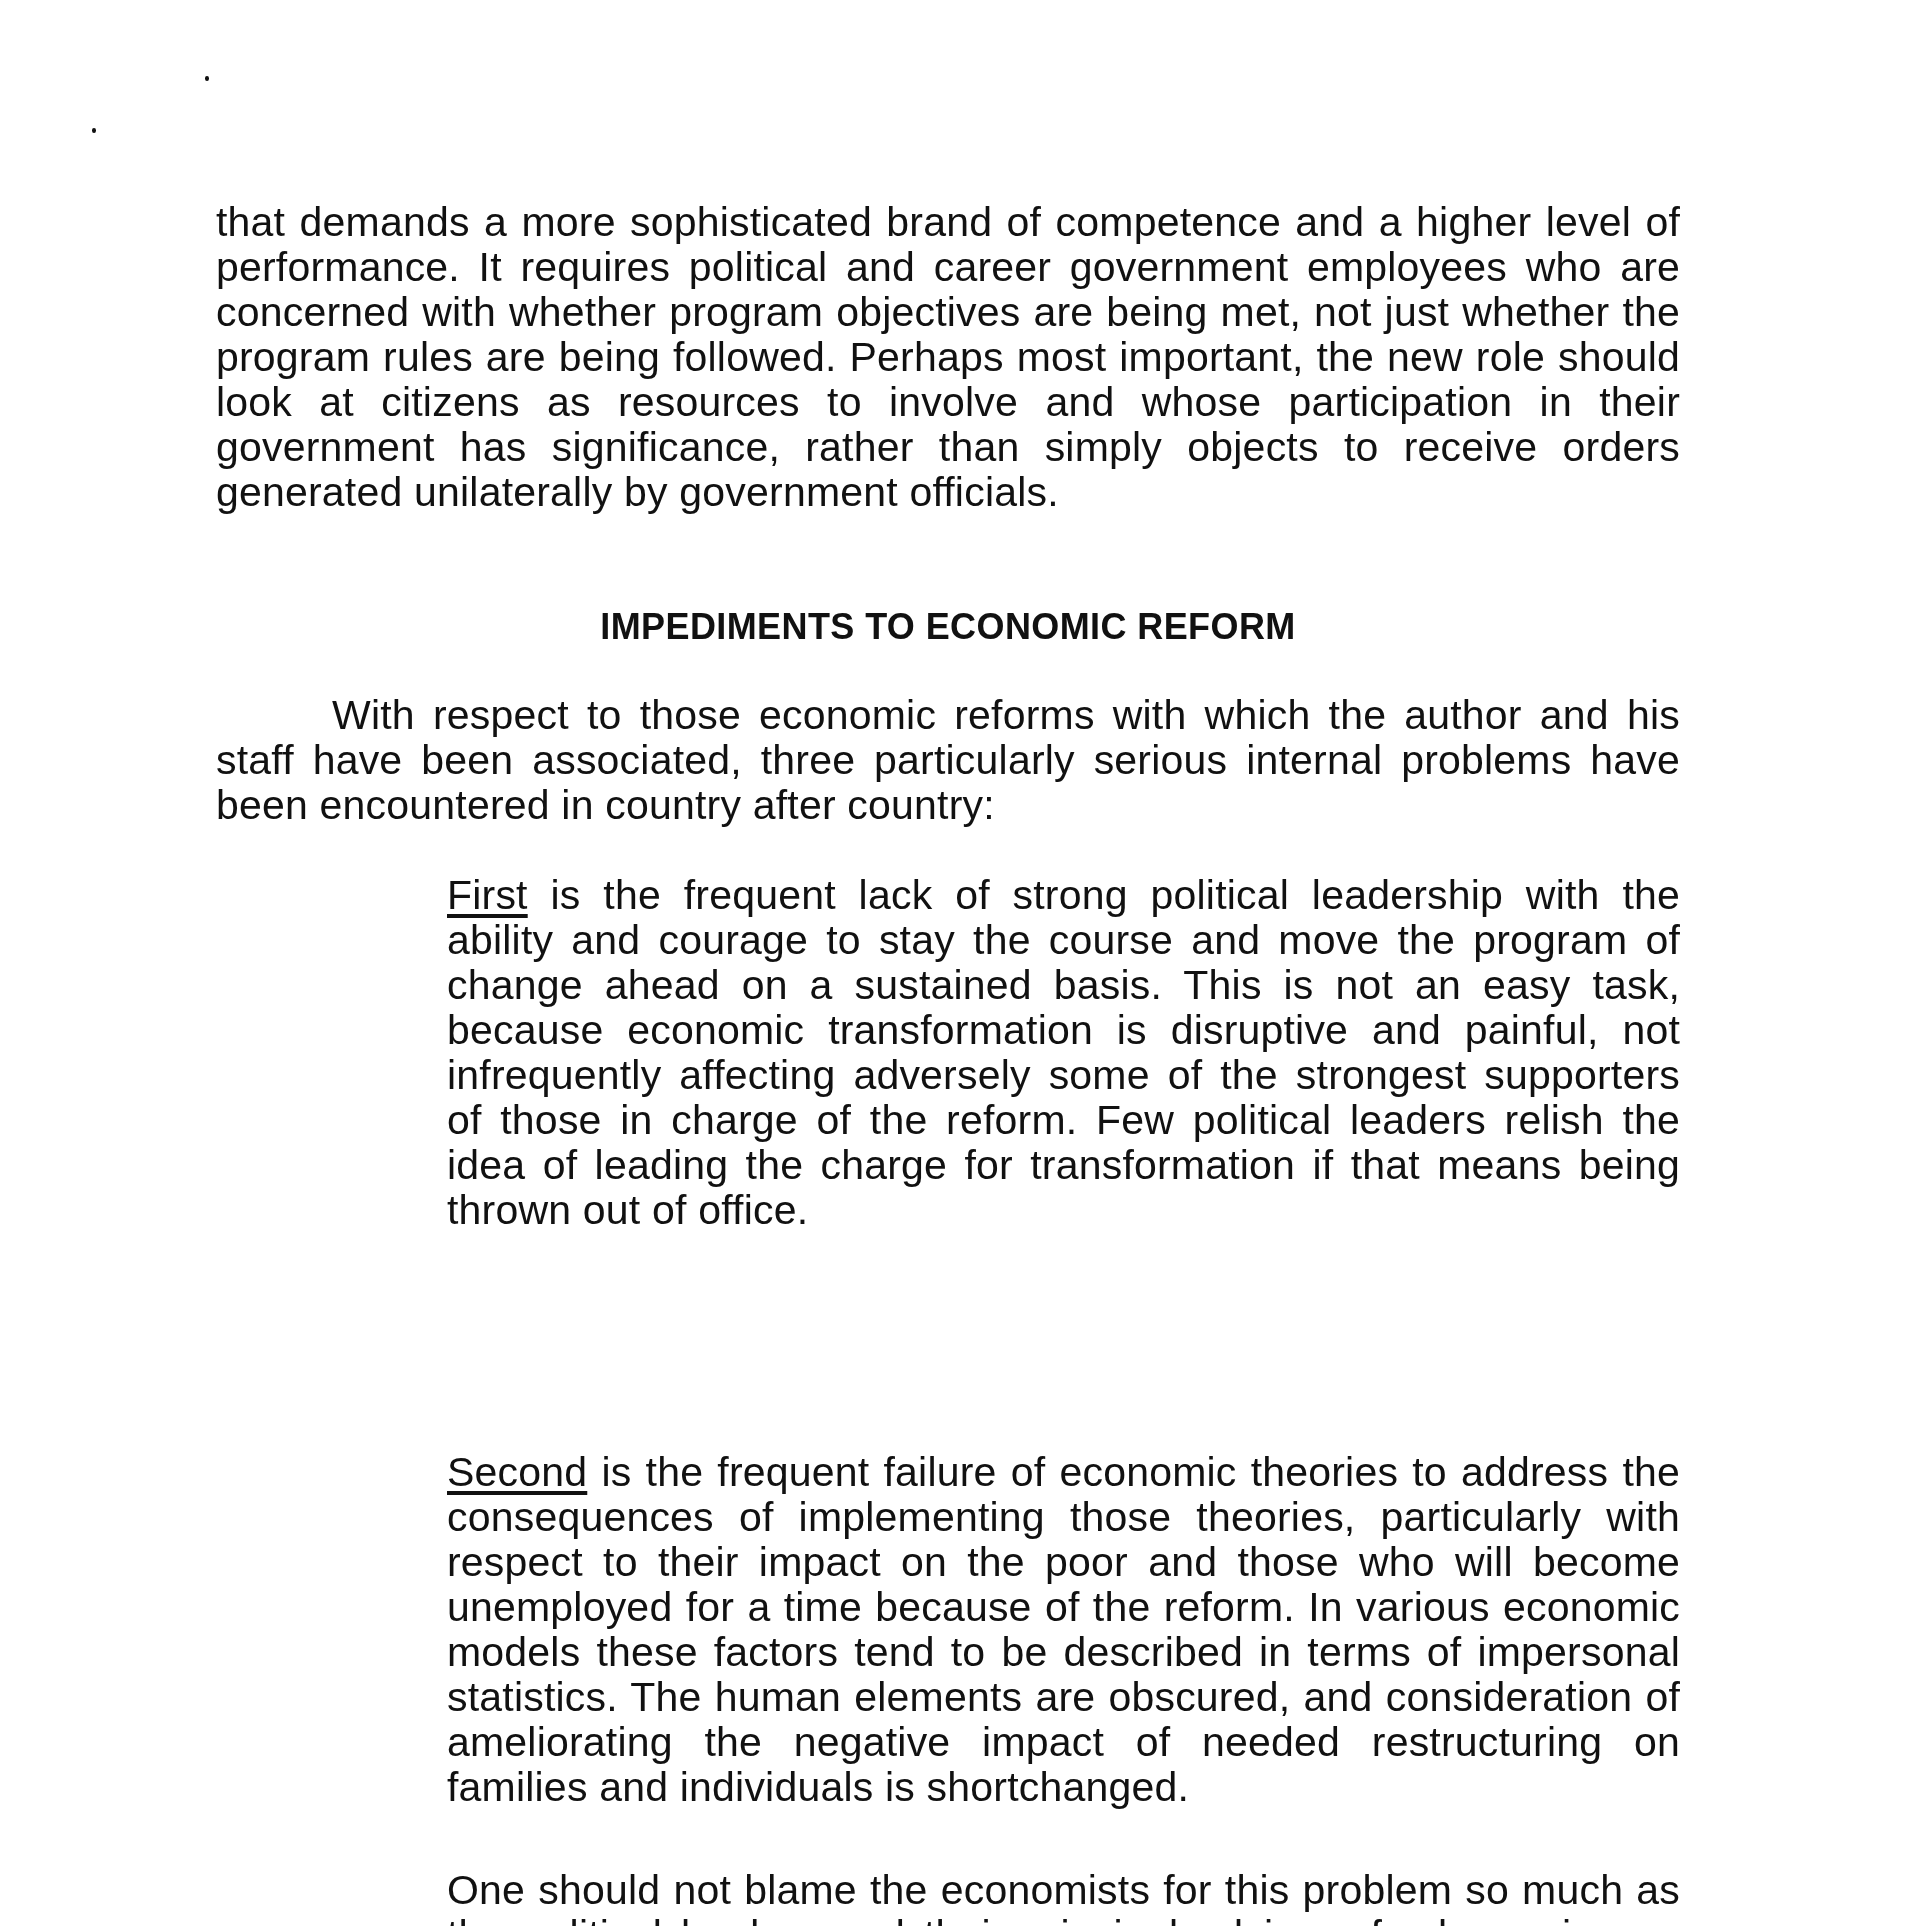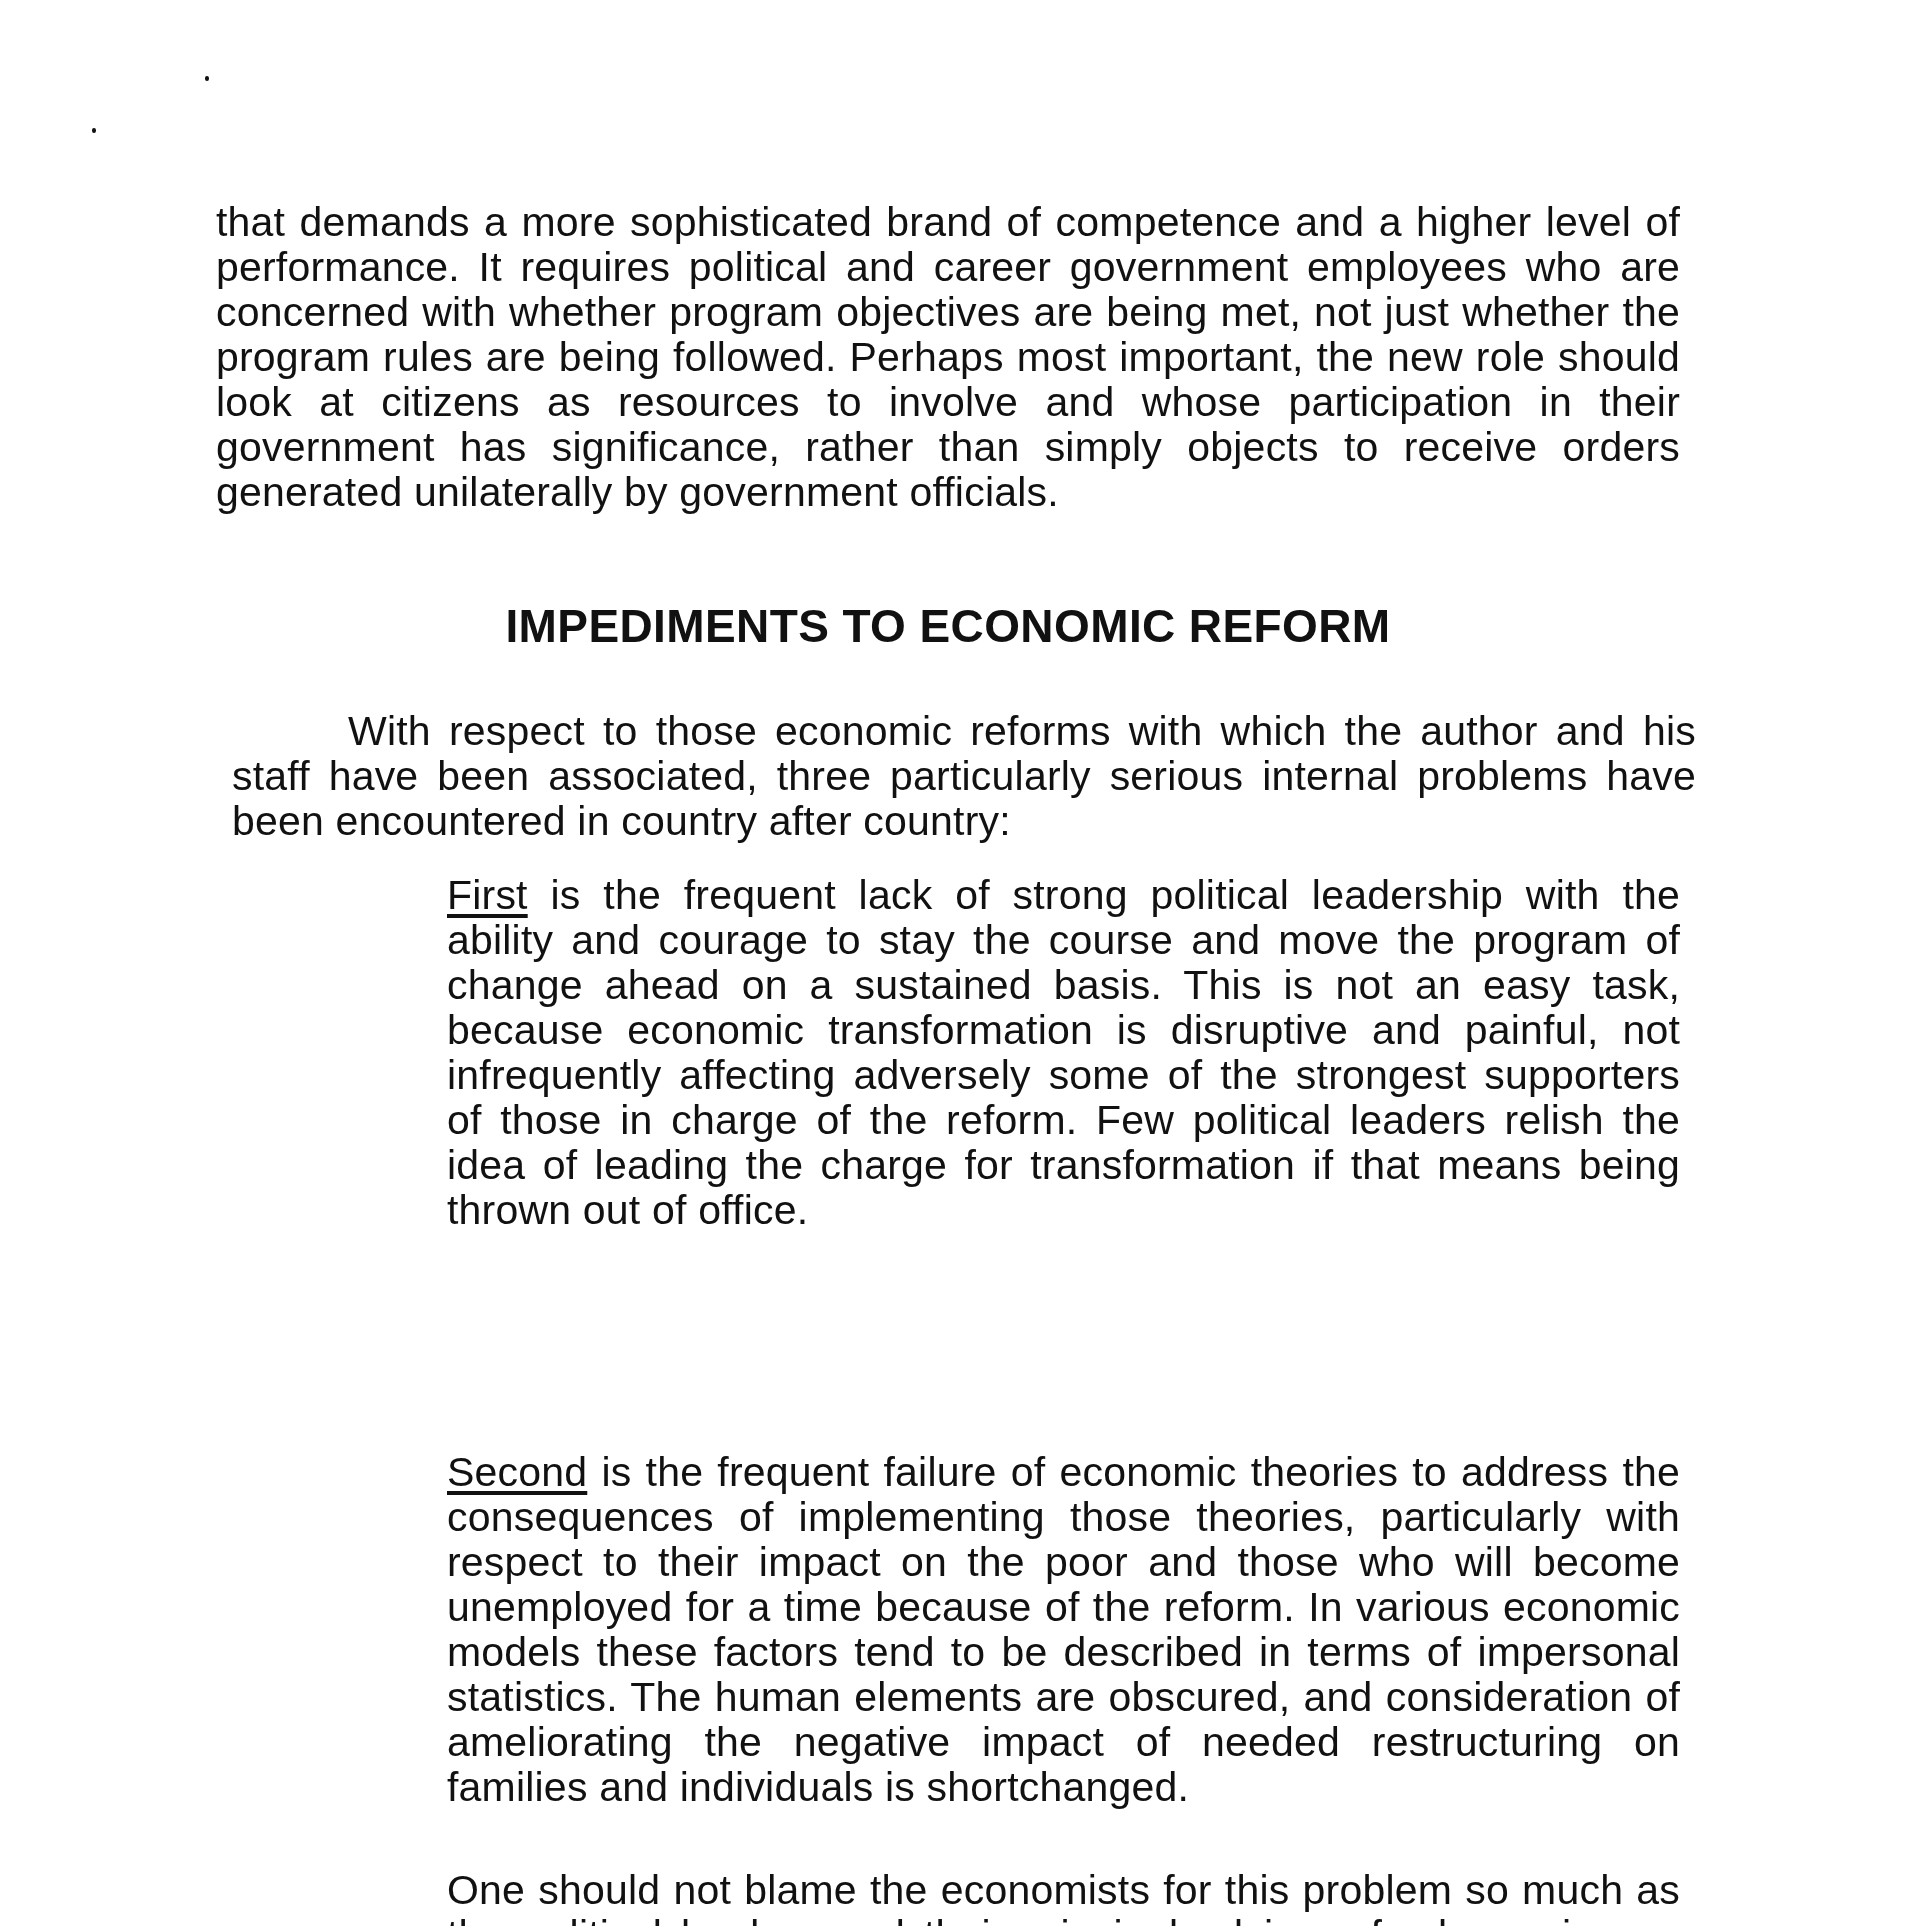--- a/index.html
+++ b/index.html
@@ -45,21 +45,21 @@
     }
     .para-first-line {
       text-indent: 116px;
     }
     .heading {
       position: absolute;
       left: 216px;
       width: 1464px;
       text-align: center;
       font-weight: bold;
-      font-size: 46px;
+      font-size: 36px;
       line-height: 45px;
       letter-spacing: 0.4px;
     }
     .lead-word {
       text-decoration: underline;
       text-decoration-thickness: 3.5px;
       text-underline-offset: 5.4px;
       font-weight: normal;
     }
   </style>
@@ -68,21 +68,21 @@
 
 <div class="page">
 
   <div class="speck" style="left:92px; top:128px; width:3.9px; height:4.6px;"></div>
   <div class="speck" style="left:205px; top:76px; width:3.9px; height:4.6px;"></div>
 
   <p class="body-text para-full" style="top:200px; margin:0;">that demands a more sophisticated brand of competence and a higher level of performance. It requires political and career government employees who are concerned with whether program objectives are being met, not just whether the program rules are being followed. Perhaps most important, the new role should look at citizens as resources to involve and whose participation in their government has significance, rather than simply objects to receive orders generated unilaterally by government officials.</p>
 
   <h2 class="heading" style="top:604px; margin:0;">IMPEDIMENTS TO ECONOMIC REFORM</h2>
 
-  <p class="body-text para-full para-first-line" style="top:693px; margin:16px;">With respect to those economic reforms with which the author and his staff have been associated, three particularly serious internal problems have been encountered in country after country:</p>
+  <p class="body-text para-full para-first-line" style="top:693px; margin:0;">With respect to those economic reforms with which the author and his staff have been associated, three particularly serious internal problems have been encountered in country after country:</p>
 
   <p class="body-text para-indent" style="top:873px; margin:0;"><span class="lead-word">First</span><span> is the frequent lack of strong political leadership with the ability and courage to stay the course and move the program of change ahead on a sustained basis.  This is not an easy task, because economic transformation is disruptive and painful, not infrequently affecting adversely some of the strongest supporters of those in charge of the reform.  Few political leaders relish the idea of leading the charge for transformation if that means being thrown out of office.</span></p>
 
 
   <p class="body-text para-indent" style="top:1450px; margin:0;"><span class="lead-word">Second</span><span> is the frequent failure of economic theories to address the consequences of implementing those theories, particularly with respect to their impact on the poor and those who will become unemployed for a time because of the reform.  In various economic models these factors tend to be described in terms of impersonal statistics. The human elements are obscured, and consideration of ameliorating the negative impact of needed restructuring on families and individuals is shortchanged.</span></p>
 
   <p class="body-text para-indent" style="top:1868px; margin:0;">One should not blame the economists for this problem so much as the political leaders and their principal advisors for becoming so preoccupied with economic theories they take into account additional  inputs that should be drawn from sociologists, managers, and others whose views also need to be factored into the decision making. Having said this, let us also say that the views of these other disciplines cannot be permitted to destroy the basic tenets of the economic strategy developed with the</p>
 
 </div>
 

